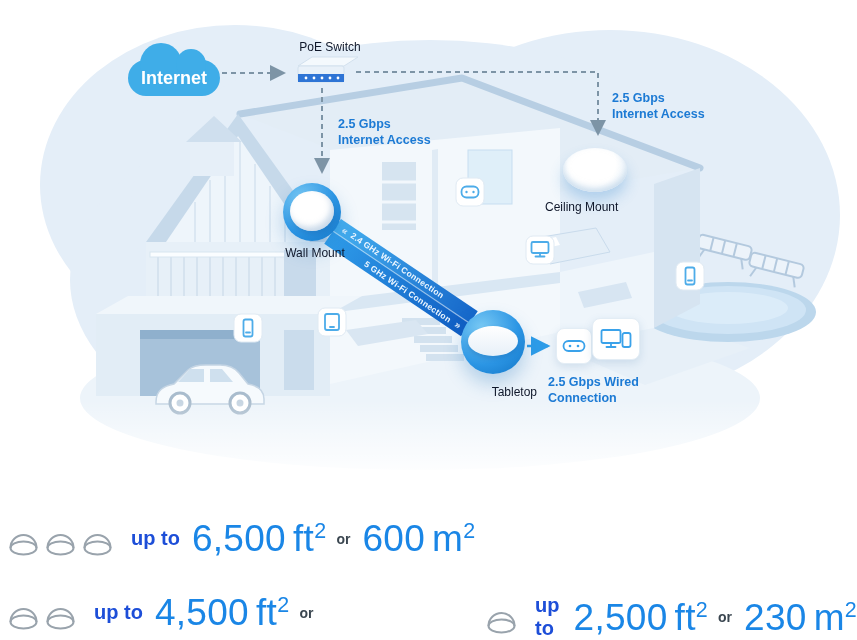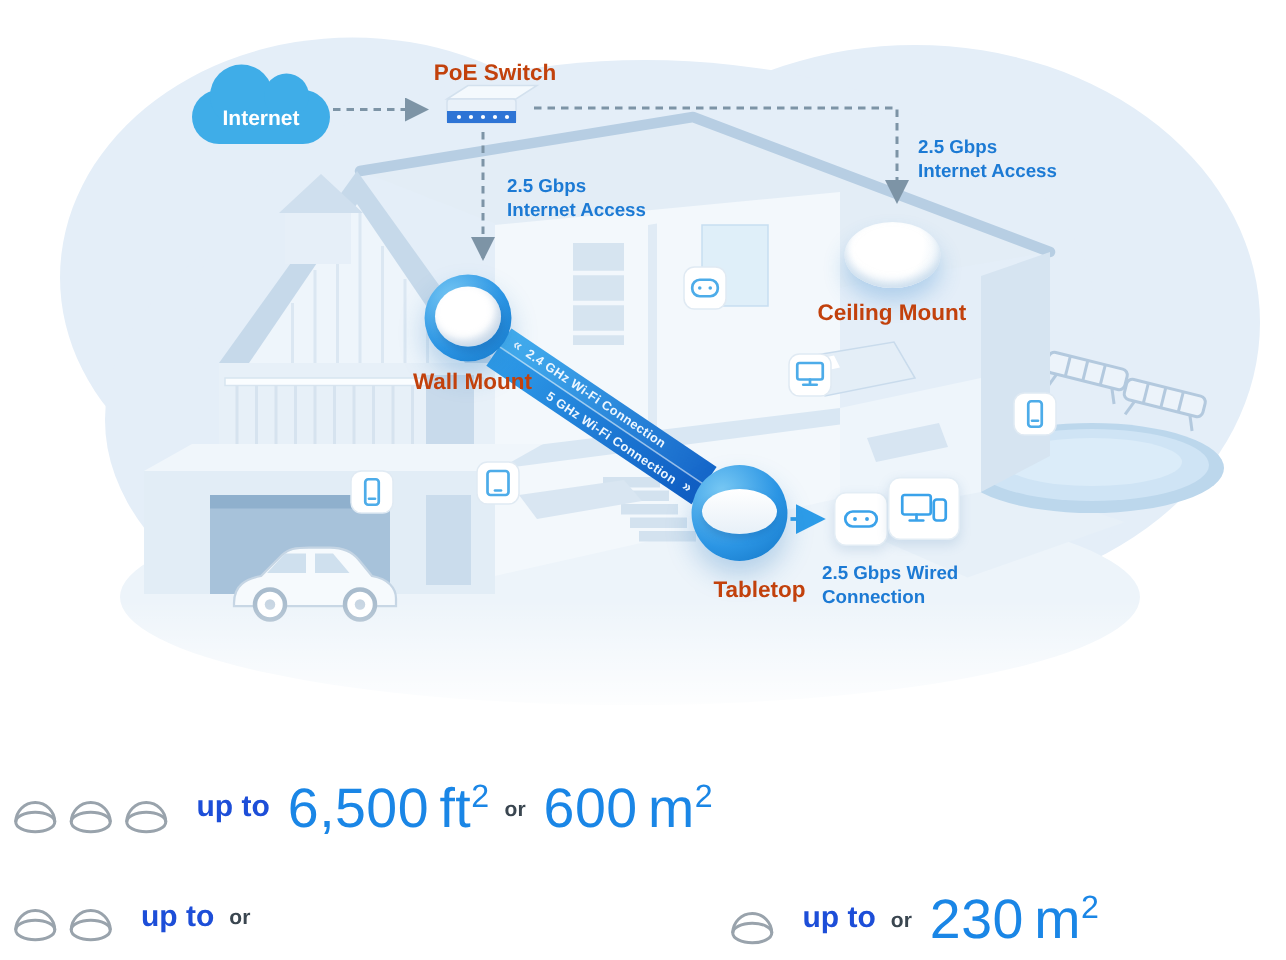--- a/index.html
+++ b/index.html
@@ -5,25 +5,25 @@
   *{margin:0;padding:0;box-sizing:border-box}
   html,body{background:#fff}
   body{font-family:"Liberation Sans",sans-serif;-webkit-font-smoothing:antialiased}
   .stage{position:relative;width:857px;height:640px;background:#fff;overflow:hidden}
   .scene{position:absolute;left:0;top:0;width:857px;height:500px;z-index:1}
 
   
   .cloud{position:absolute;left:128px;top:60px;width:92px;height:36px;background:#3fadе8;background:#3fade8;border-radius:18px;z-index:3}
   .cloud::before{content:"";position:absolute;left:12px;top:-17px;width:42px;height:42px;border-radius:50%;background:#3fade8}
   .cloud::after{content:"";position:absolute;left:48px;top:-11px;width:30px;height:30px;border-radius:50%;background:#3fade8}
-  .cloud span{position:absolute;inset:0;display:flex;align-items:center;justify-content:center;color:#fff;font-size:14px;font-weight:700;z-index:1}
+  .cloud span{position:absolute;inset:0;display:flex;align-items:center;justify-content:center;color:#fff;font-size:18px;font-weight:700;z-index:1}
 
   
   .lbl{position:absolute;z-index:5}
-  .lbl.dark{color:#c2410c;font-size:15px;font-weight:700}
+  .lbl.dark{color:#0f172a;font-size:12px;font-weight:400}
   .lbl.blue{color:#1c7ad4;font-size:12.5px;font-weight:700;line-height:16px}
   .poe{left:288px;top:40px;width:84px;text-align:center;font-size:13px}
   .feed-wall{left:338px;top:116px}
   .feed-ceiling{left:612px;top:90px}
   .lbl-wall{left:270px;top:246px;width:90px;text-align:center}
   .lbl-ceiling{left:545px;top:200px;width:110px;text-align:left}
   .lbl-table{left:452px;top:385px;width:85px;text-align:right}
   .wired{left:548px;top:374px;width:104px;text-align:left;font-size:12.5px}
 
   
@@ -358,29 +358,31 @@
           <ellipse cx="15.5" cy="26" rx="13" ry="6.5" fill="#fff" stroke="#99a3ac" stroke-width="2"></ellipse>
           <path d="M2.5,26 A13,13 0 0 1 28.5,26" fill="none" stroke="#99a3ac" stroke-width="2"></path>
         </svg>
       <svg width="31" height="34" viewBox="0 0 31 34">
           <path d="M2.5,26 A13,13 0 0 1 28.5,26 Z" fill="#fff"></path>
           <ellipse cx="15.5" cy="26" rx="13" ry="6.5" fill="#fff" stroke="#99a3ac" stroke-width="2"></ellipse>
           <path d="M2.5,26 A13,13 0 0 1 28.5,26" fill="none" stroke="#99a3ac" stroke-width="2"></path>
         </svg>
     </span>
     <span class="cov-upto">up to</span>
+    <span class="cov-big"><span>4,500</span><span class="unit">ft</span><sup>2</sup></span>
     <span class="cov-or">or</span>
   </div>
 
   <div class="cov-row row3">
     <span class="unit-icons">
       <svg width="31" height="34" viewBox="0 0 31 34">
           <path d="M2.5,26 A13,13 0 0 1 28.5,26 Z" fill="#fff"></path>
           <ellipse cx="15.5" cy="26" rx="13" ry="6.5" fill="#fff" stroke="#99a3ac" stroke-width="2"></ellipse>
           <path d="M2.5,26 A13,13 0 0 1 28.5,26" fill="none" stroke="#99a3ac" stroke-width="2"></path>
         </svg>
     </span>
     <span class="cov-upto">up to</span>
+    <span class="cov-big"><span>2,500</span><span class="unit">ft</span><sup>2</sup></span>
     <span class="cov-or">or</span>
     <span class="cov-big"><span>230</span><span class="unit">m</span><sup>2</sup></span>
   </div>
 
 </div>
 
 </body></html>

